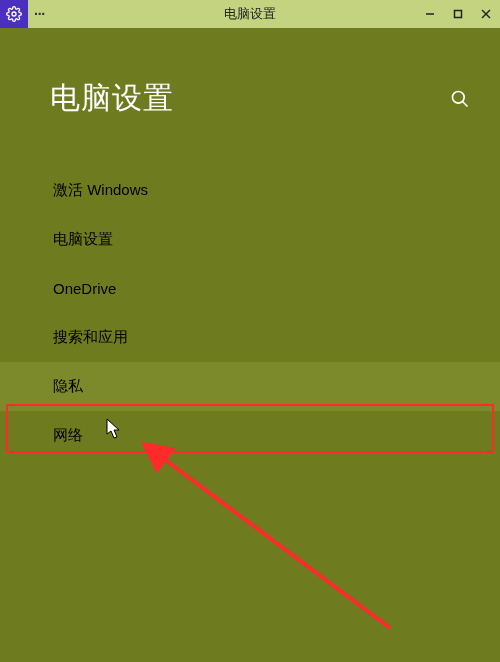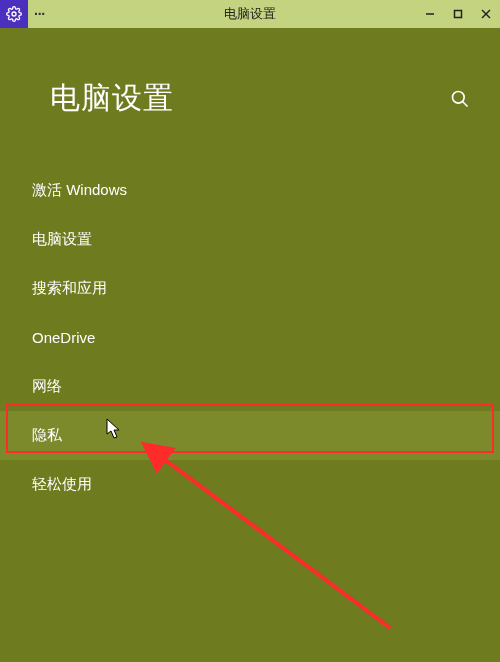--- a/index.html
+++ b/index.html
@@ -107,23 +107,23 @@
   .nav {
     position: absolute;
     top: 138px;
     left: 0;
     right: 0;
   }
   .nav-item {
     height: 49px;
     display: flex;
     align-items: center;
-    padding-left: 32px;
+    padding-left: 53px;
     font-size: 15px;
-    color: #ffffff;
+    color: #000000;
     box-sizing: border-box;
     position: relative;
   }
   .nav-item.hover {
     background: #7d8a2c;
   }
 
   .highlight-box {
     position: absolute;
     border: 2px solid #ff2a2a;
@@ -188,33 +188,30 @@
     </div>
 
     <div class="nav">
       <div class="nav-item">
           <span>激活 Windows</span>
         </div>
       <div class="nav-item">
           <span>电脑设置</span>
         </div>
       <div class="nav-item">
+          <span>OneDrive</span>
+        </div>
+      <div class="nav-item">
           <span>搜索和应用</span>
-        </div>
-      <div class="nav-item">
-          <span>OneDrive</span>
-        </div>
-      <div class="nav-item">
-          <span>网络</span>
         </div>
       <div class="nav-item hover">
           <span>隐私</span>
         </div>
       <div class="nav-item">
-          <span>轻松使用</span>
+          <span>网络</span>
         </div>
     </div>
 
     <div class="highlight-box" style="left:6px; top:376px; width:488px; height:49px;"></div>
 
     <svg class="cursor" style="left:106px; top:390px;" width="18" height="22" viewBox="0 0 18 22">
       <path d="M1 1 L1 16 L5 13 L8 20 L11 19 L8 12 L13 12 Z" fill="#ffffff" stroke="#000000" stroke-width="1"></path>
     </svg>
 
     <svg class="arrow-annotation" style="left:0; top:0;" width="500" height="634">

